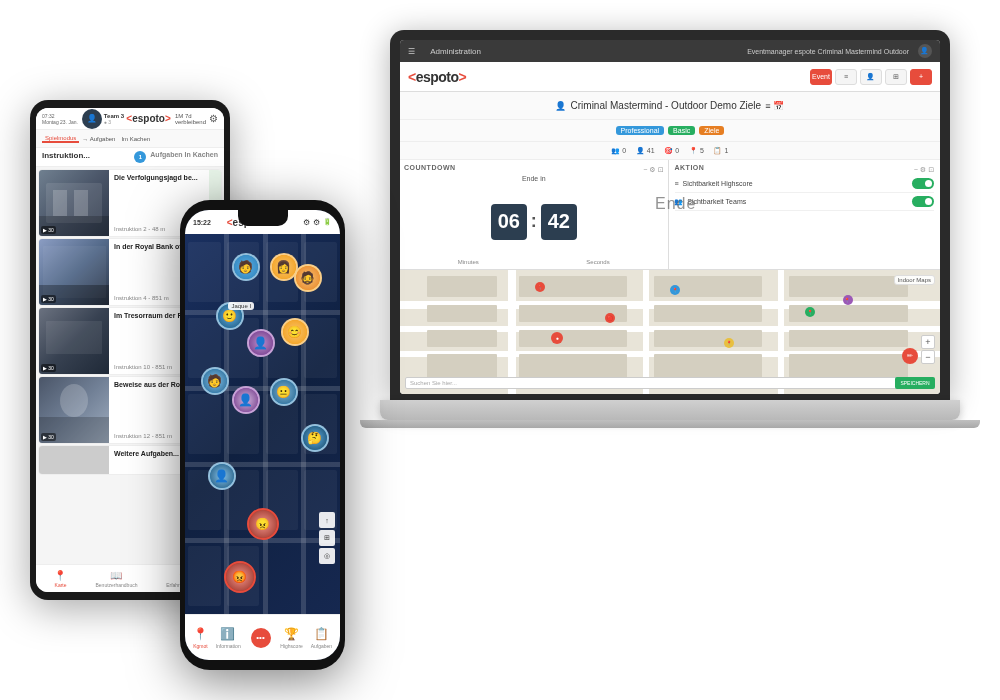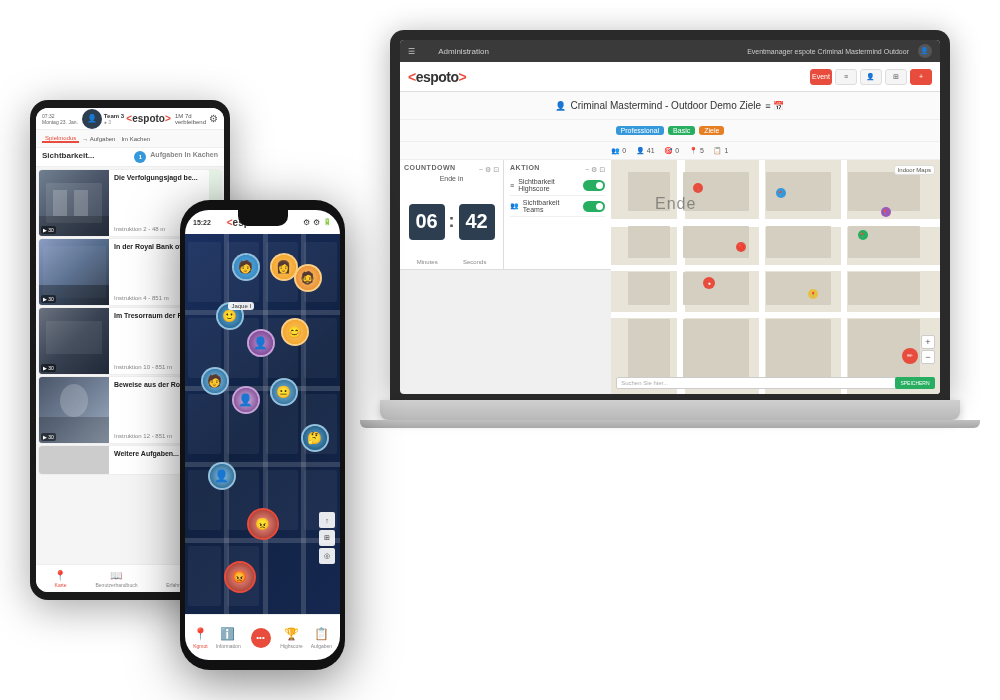--- a/index.html
+++ b/index.html
@@ -153,21 +153,21 @@
       gap: 10px;
       border-bottom: 1px solid #eee;
       font-size: 7px;
       color: #555;
       flex-shrink: 0;
     }
 
     .laptop-content {
       flex: 1;
       display: flex;
-      flex-direction: row;
+      flex-direction: column;
       gap: 0;
       overflow: hidden;
     }
 
     .laptop-widgets-row {
       display: flex;
       height: 110px;
       border-bottom: 1px solid #ddd;
       flex-shrink: 0;
     }
@@ -728,21 +728,21 @@
 <body>
 
 <div class="scene">
 
   <div class="laptop">
     <div class="laptop-screen-outer">
       <div class="laptop-screen-inner">
 
         <div class="laptop-topbar">
           <span style="font-size:8px; color:#ccc;">☰</span>
-          <span style="margin-left:18px;">Administration</span>
+          <span style="margin-left:10px;">Administration</span>
           <span style="margin-left:auto; font-size:7px;">Eventmanager espote Criminal Mastermind Outdoor</span>
           <span style="margin-left:4px; width:14px; height:14px; border-radius:50%; background:#555; display:inline-flex; align-items:center; justify-content:center; font-size:7px;">👤</span>
         </div>
 
         <div class="laptop-nav">
           <div class="espoto-logo-laptop">
             &lt;<span>espoto</span>&gt;
           </div>
           <div class="laptop-nav-right">
             <div class="nav-btn primary">Event</div>
@@ -896,21 +896,21 @@
           <span style="font-size:10px; color:#555; margin-left:3px;">⚙</span>
         </div>
 
         <div class="tablet-nav">
           <span style="padding:0 3px; border-bottom:2px solid #e74c3c; color:#e74c3c;">Spielmodus</span>
           <span style="padding:0 3px;">→ Aufgaben</span>
           <span style="padding:0 3px;">Im Kachen</span>
         </div>
 
         <div class="tablet-section-title">
-          <span>Sichtbarkeit...</span>
+          <span>Instruktion...</span>
           <span style="float:right; display:flex; gap:4px;">
             <span style="background:#3498db; color:white; border-radius:50%; width:12px; height:12px; font-size:6px; display:inline-flex; align-items:center; justify-content:center;">1</span>
             <span style="font-size:7px; color:#888;">Aufgaben In Kachen</span>
           </span>
         </div>
 
         <div class="tablet-list">
 
           <div class="tablet-item">
             <div class="tablet-item-img">

